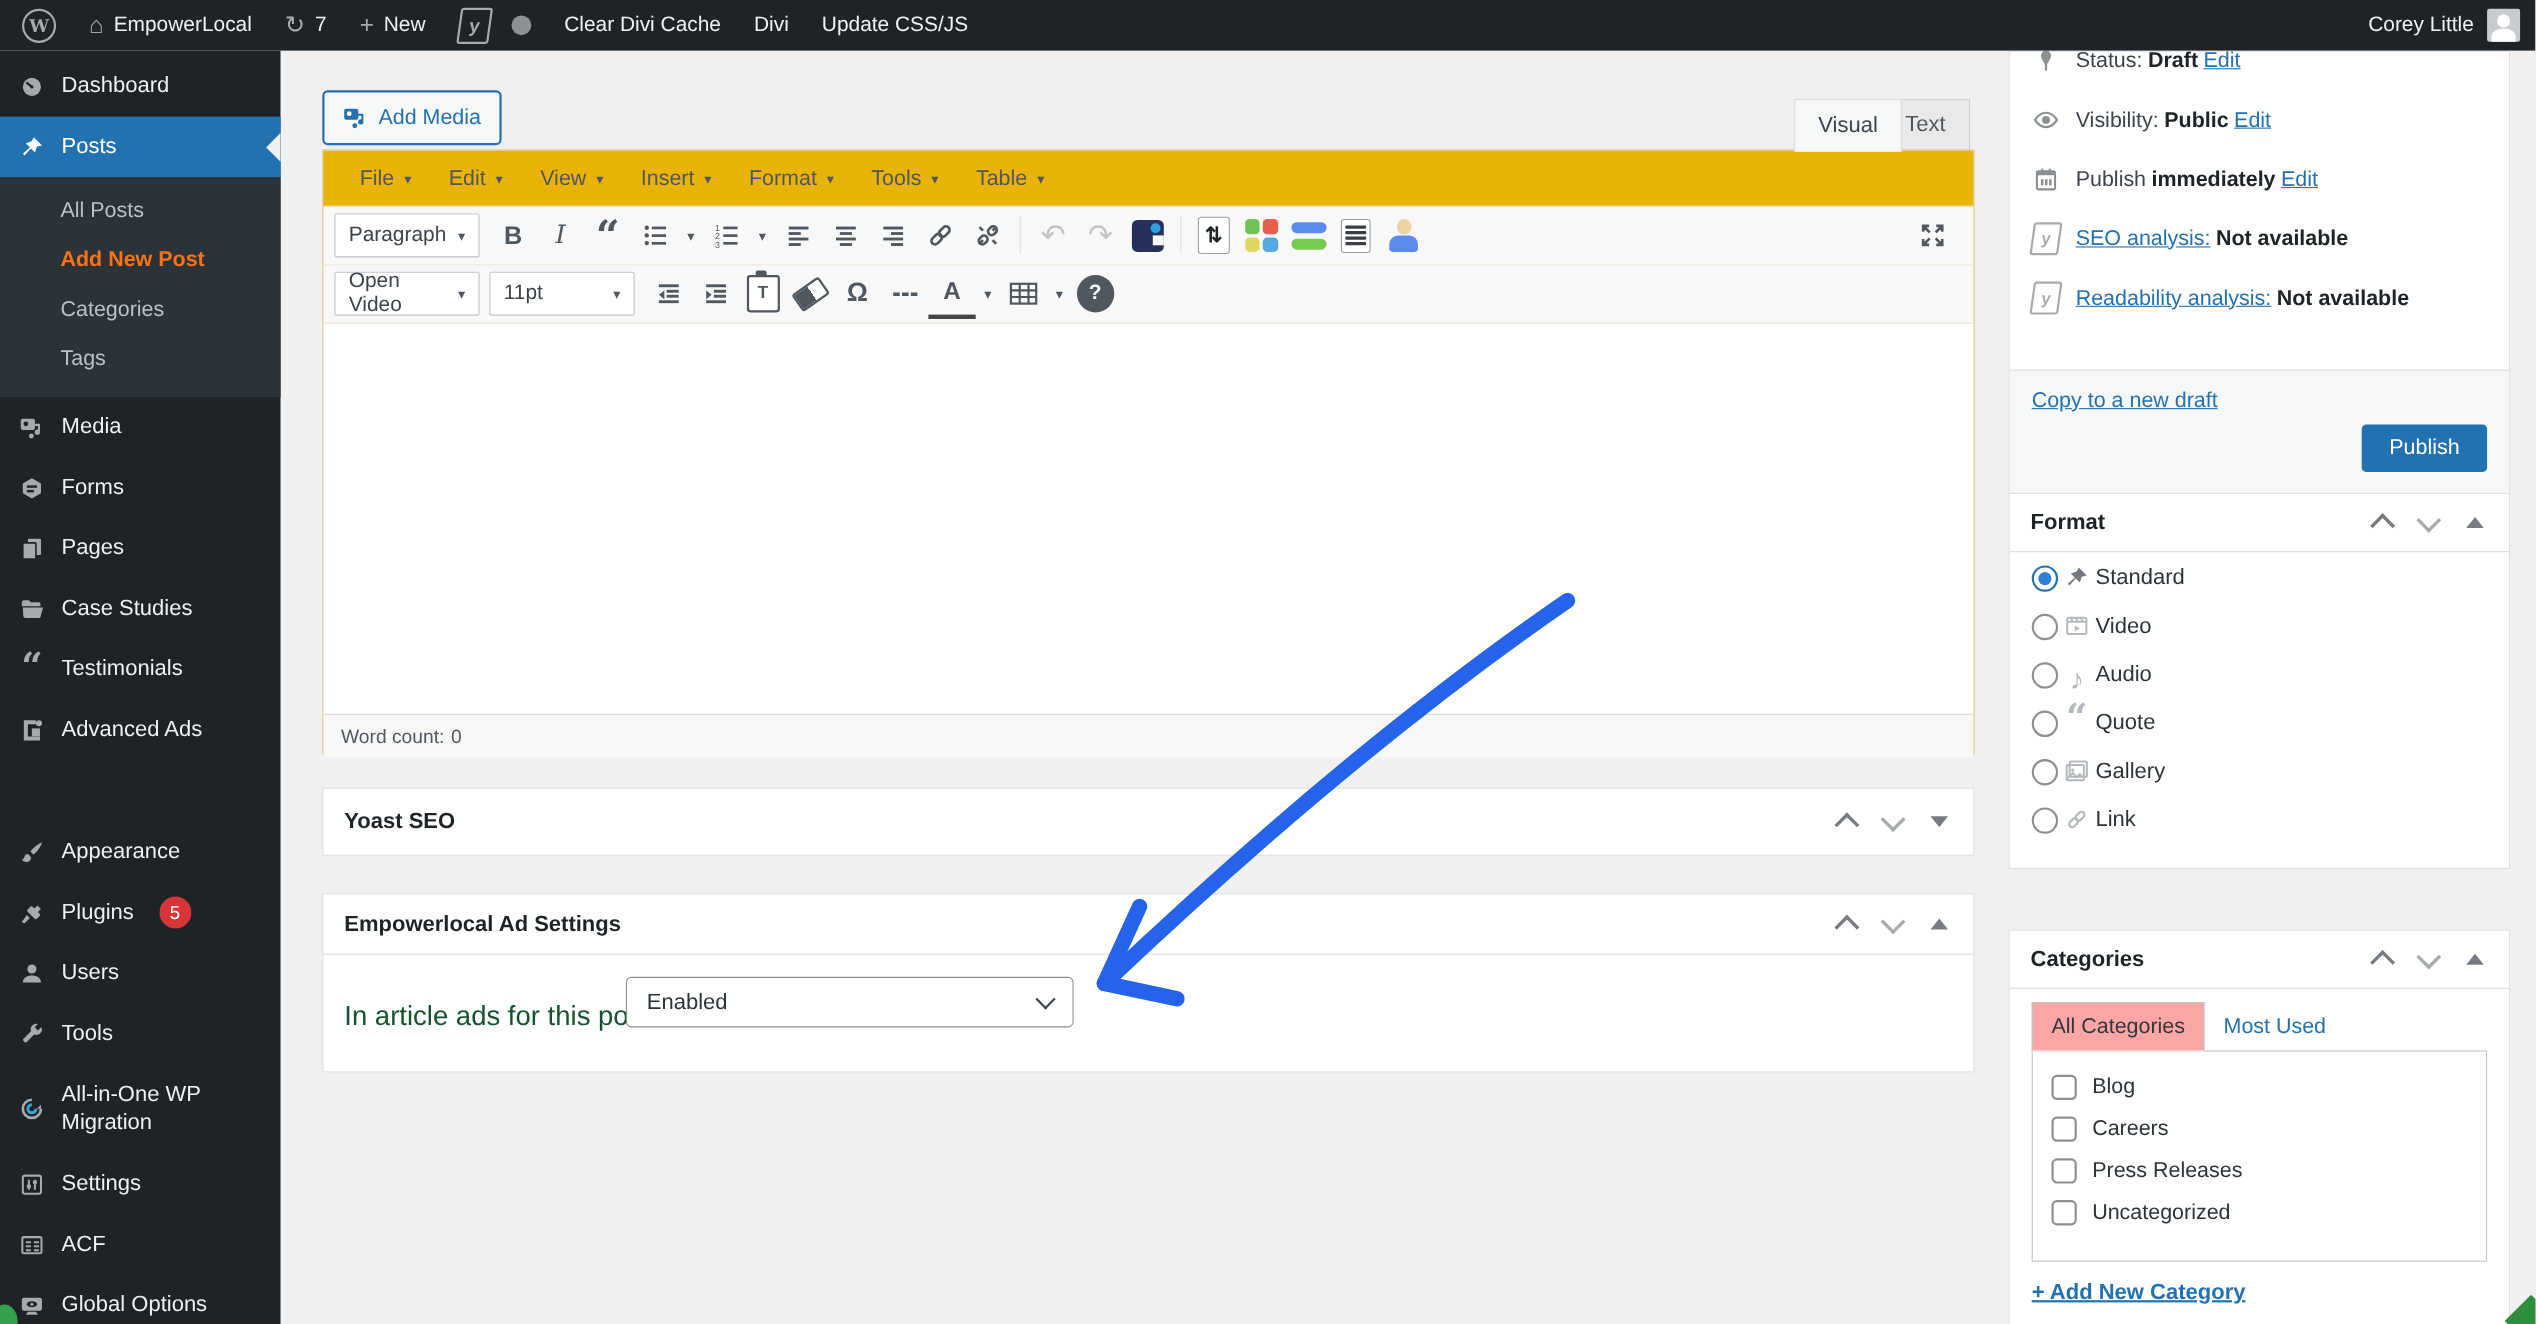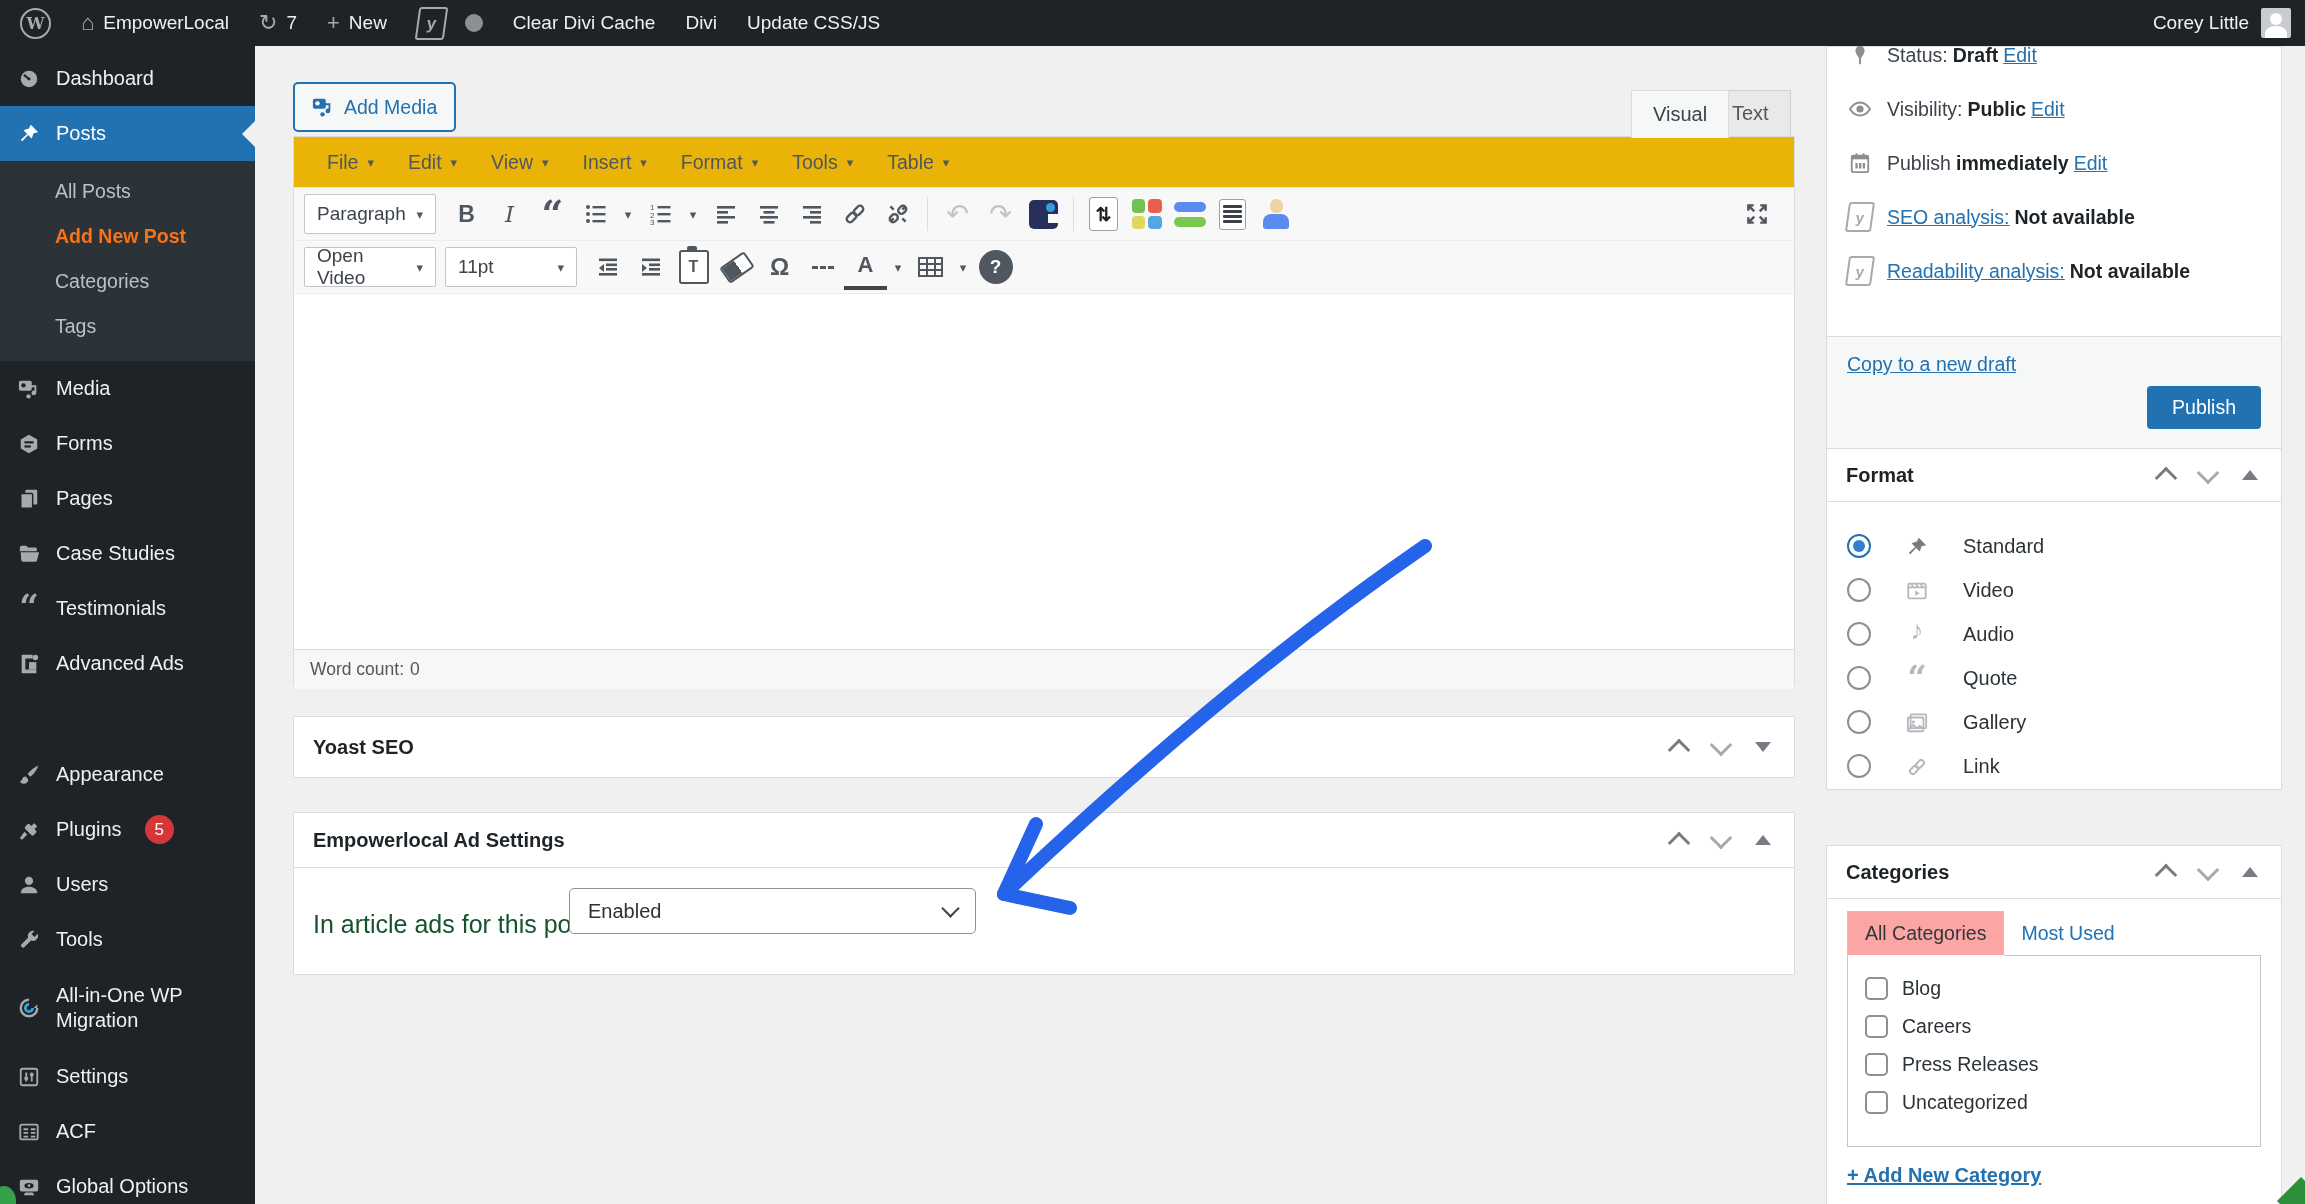--- a/index.html
+++ b/index.html
@@ -127,21 +127,21 @@
   .yoast-mini{width:22px;height:26px;border:2px solid #a7aaad;border-radius:3px;transform:skewX(-8deg);display:flex;align-items:center;
               justify-content:center;color:#a7aaad;font-weight:bold;font-size:15px}
   .pub-foot{position:absolute;left:0;right:0;bottom:0;height:112px;background:#f6f7f7;border-top:1px solid #dcdcde}
   .copy-link{position:absolute;left:20px;top:16px;font-size:19.5px}
   .publish-btn{position:absolute;right:20px;bottom:20px;background:#2271b1;color:#fff;border:none;border-radius:4px;
                padding:10px 25px;font-size:19.5px;font-family:inherit;cursor:pointer}
 
   .fmtbox{left:1826px;top:448px;width:456px;height:342px}
   .fmtbox .mb-head{border-bottom:1px solid #dcdcde;height:52px}
   .fmt-rows{padding:12px 20px 0}
-  .fmt-row{height:44px;display:flex;align-items:flex-end;gap:32px;font-size:20px;color:#2c3338}
+  .fmt-row{height:44px;display:flex;align-items:flex-start;gap:3px;font-size:20px;color:#2c3338}
   .radio{width:24px;height:24px;border:2px solid #8c8f94;border-radius:50%;box-sizing:border-box;background:#fff;flex:none;cursor:pointer;
          display:flex;align-items:center;justify-content:center}
   .radio.checked{border-color:#2271b1}
   .radio.checked::after{content:"";width:12px;height:12px;border-radius:50%;background:#2f80d0}
   .fmt-ico{width:28px;display:flex;justify-content:center;color:#b5b9bd;flex:none}
   .fmt-ico.dark{color:#787c82}
 
   .catbox{left:1826px;top:845px;width:456px;height:360px}
   .catbox .mb-head{border-bottom:1px solid #dcdcde;height:52px}
   .cat-tabs{display:flex;align-items:flex-end;margin:12px 20px 0;position:relative;z-index:2}

